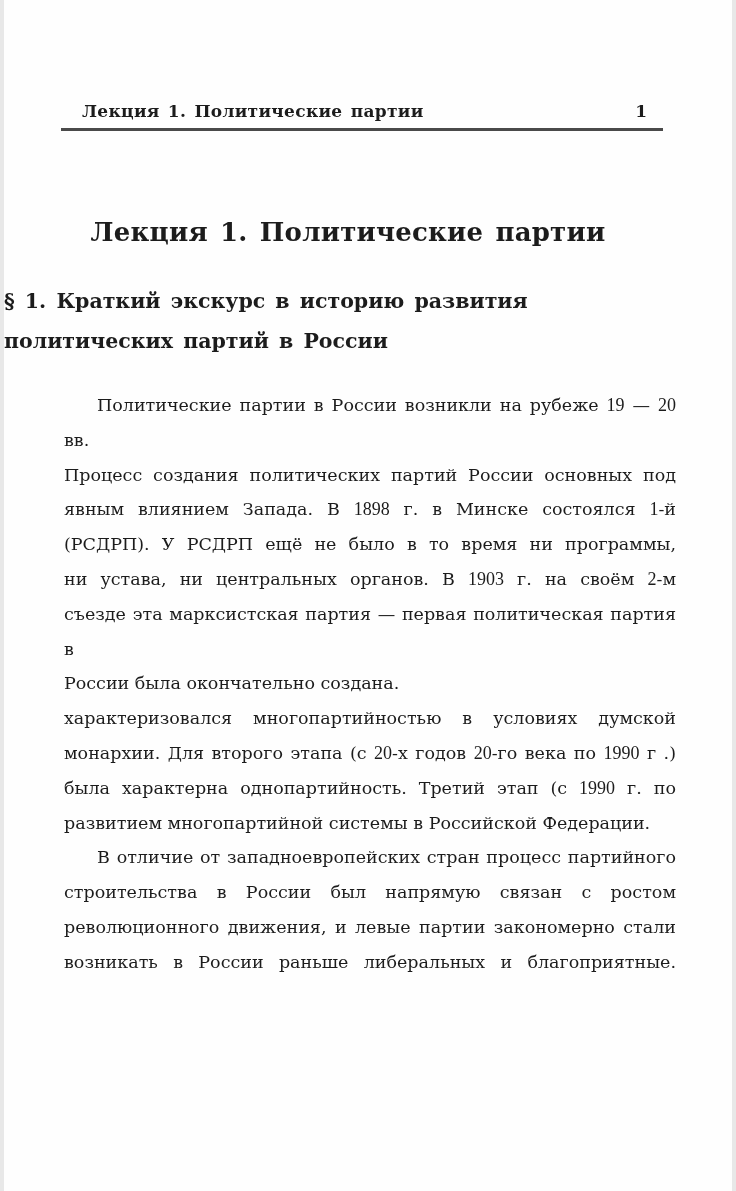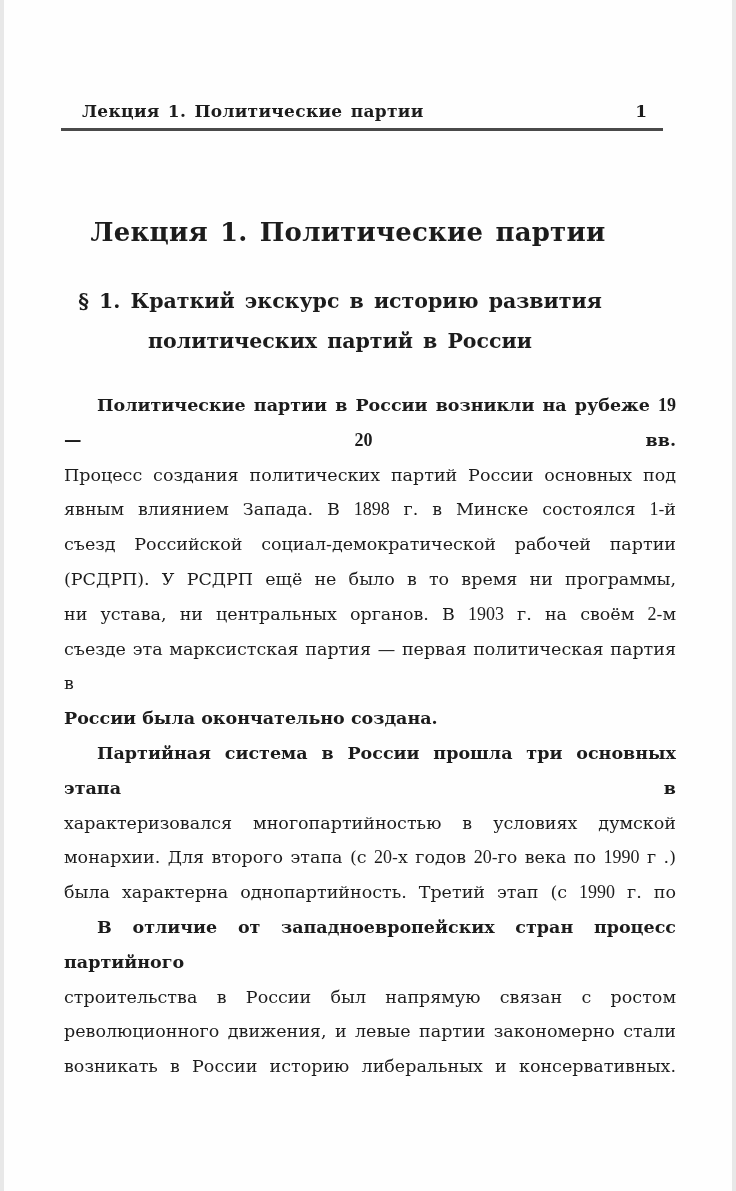--- a/index.html
+++ b/index.html
@@ -45,41 +45,41 @@
     font-size: 26px;
     line-height: 30px;
     font-weight: bold;
     word-spacing: 3px;
     letter-spacing: 0.2px;
   }
   
   .section-heading {
     margin: 34px 16px 0 0;
     padding-right: 40px;
-    text-align: center;
+    text-align: left;
     font-size: 20.5px;
     line-height: 40px;
     font-weight: bold;
     word-spacing: 3px;
   }
   .sh-line { display: block; }
   
   .body-text {
     margin: 27px 64px 0 60px;
     width: 612px;
     font-size: 17.5px;
     line-height: 34.8px;
   }
   .line {
     text-align: justify;
     text-align-last: justify;
     white-space: normal;
   }
-  .line.first { text-indent: 33px; font-weight: bold; }
-  .line.end { text-align-last: left; font-weight: bold; }
+  .line.first { text-indent: 33px; }
+  .line.end { text-align-last: left; }
   
   .num {
     font-family: "Liberation Serif", serif;
     font-size: 103%;
   }
 </style>
 </head>
 <body>
 
 <div class="page">
@@ -93,28 +93,27 @@
 
   <h2 class="section-heading">
     <span class="sh-line">§ 1. Краткий экскурс в историю развития</span>
     <span class="sh-line">политических партий в России</span>
   </h2>
 
   <div class="body-text">
       <div class="line first">Политические партии в России возникли на рубеже <span class="num">19</span> — <span class="num">20</span> вв.</div>
       <div class="line">Процесс создания политических партий России основных под</div>
       <div class="line">явным влиянием Запада. В <span class="num">1898</span> г. в Минске состоялся <span class="num">1</span>-й</div>
-      <div class="line">съезд Российской социал-демократической рабочей партии</div>
       <div class="line">(РСДРП). У РСДРП ещё не было в то время ни программы,</div>
       <div class="line">ни устава, ни центральных органов. В <span class="num">1903</span> г. на своём <span class="num">2</span>-м</div>
       <div class="line">съезде эта марксистская партия — первая политическая партия в</div>
       <div class="line end">России была окончательно создана.</div>
-      <div class="line first">Партийная система в России прошла три основных этапа в</div>
       <div class="line">характеризовался многопартийностью в условиях думской</div>
       <div class="line">монархии. Для второго этапа (с <span class="num">20</span>-х годов <span class="num">20</span>-го века по <span class="num">1990</span> г .)</div>
       <div class="line">была характерна однопартийность. Третий этап (с <span class="num">1990</span> г. по</div>
+      <div class="line end">развитием многопартийной системы в Российской Федерации.</div>
       <div class="line first">В отличие от западноевропейских стран процесс партийного</div>
       <div class="line">строительства в России был напрямую связан с ростом</div>
       <div class="line">революционного движения, и левые партии закономерно стали</div>
-      <div class="line">возникать в России историю либеральных и консервативных.</div>
+      <div class="line">возникать в России раньше либеральных и благоприятные.</div>
     </div>
 
 </div>
 
 </body></html>

